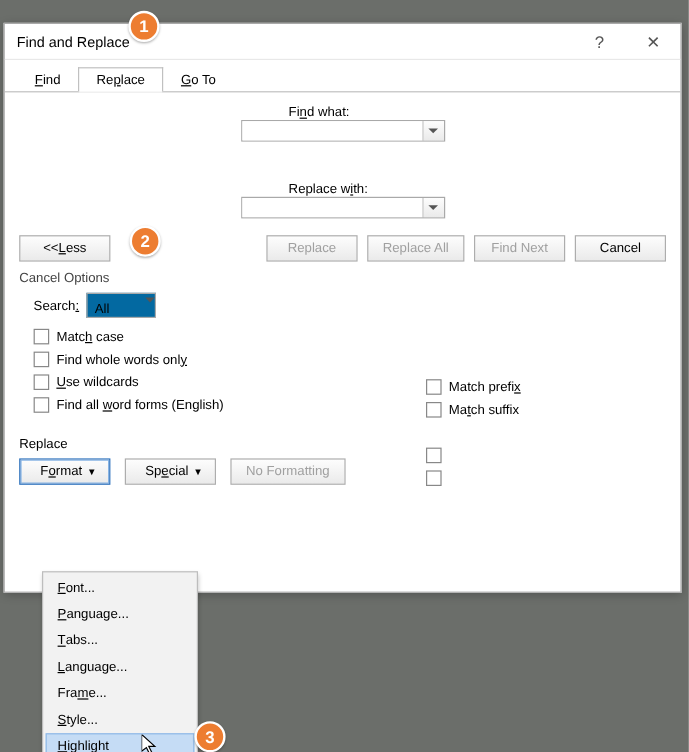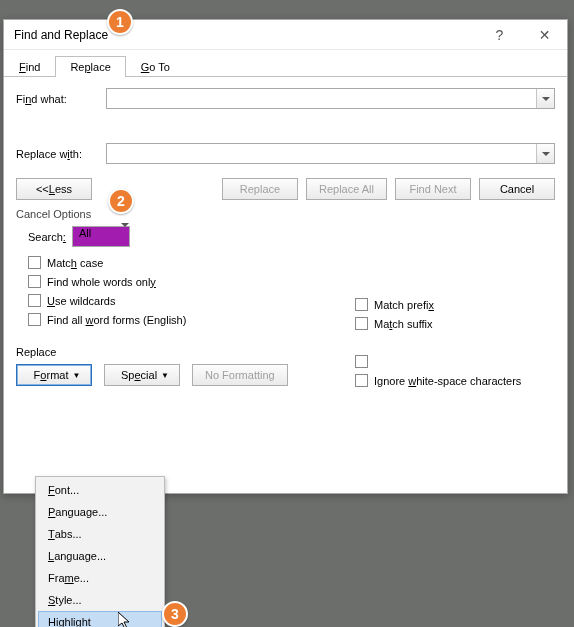--- a/index.html
+++ b/index.html
@@ -37,21 +37,21 @@
     display: inline-flex;
     align-items: center;
     justify-content: center;
     font-size: 14px;
     color: #555;
   }
   .tabs {
     display: flex;
     align-items: flex-start;
     height: 26px;
-    padding-left: 0;
+    padding-left: 10px;
     padding-top: 6px;
   }
   .tab {
     padding: 4px 14px 3px 14px;
     border: 1px solid transparent;
     border-bottom: none;
     font-size: 11px;
     position: relative;
   }
   .tab.active {
@@ -76,20 +76,21 @@
     background: #fff;
   }
   .panel {
     position: relative;
     padding: 12px 12px 8px 12px;
   }
   .row {
     display: flex;
     align-items: center;
     margin-bottom: 6px;
+    flex-direction: column;
   }
   .label-col { width: 90px; font-size: 11px; text-decoration: underline; text-decoration-color: transparent; }
   .combo {
     flex: 1;
     height: 21px;
     border: 1px solid #a9a9a9;
     display: flex;
     background: #fff;
   }
   .combo input {
@@ -142,22 +143,22 @@
     display: flex;
     align-items: center;
     gap: 6px;
     padding-left: 12px;
     margin-bottom: 6px;
   }
   .select {
     height: 21px;
     border: 1px solid #a9a9a9;
     display: flex;
-    align-items: flex-start;
-    background: #a21caf;
+    align-items: flex-end;
+    background: #0369a1;
     min-width: 58px;
   }
   .select .val { flex: 1; padding: 0 6px; }
   .options-grid {
     display: flex;
     padding-left: 12px;
   }
   .options-col { flex: 1; }
   .options-col.right { flex: 0 0 200px; margin-top: 42px; }
   .chk {
@@ -327,21 +328,20 @@
         <label class="chk">
             <span class="chkbox"></span>
             <span>Ma<span class="und">t</span>ch suffix</span>
           </label>
         <div style="height:19px"></div>
         <label class="chk">
             <span class="chkbox"></span>
           </label>
         <label class="chk">
             <span class="chkbox"></span>
-            <span>Ignore <span class="und">w</span>hite-space characters</span>
           </label>
       </div>
     </div>
 
     <div class="replace-footer">
       <div class="replace-title">Replace</div>
       <div class="footer-btns">
         <span class="btn highlight dropdown-btn">
           <span>F</span>
             <span class="und">o</span>

